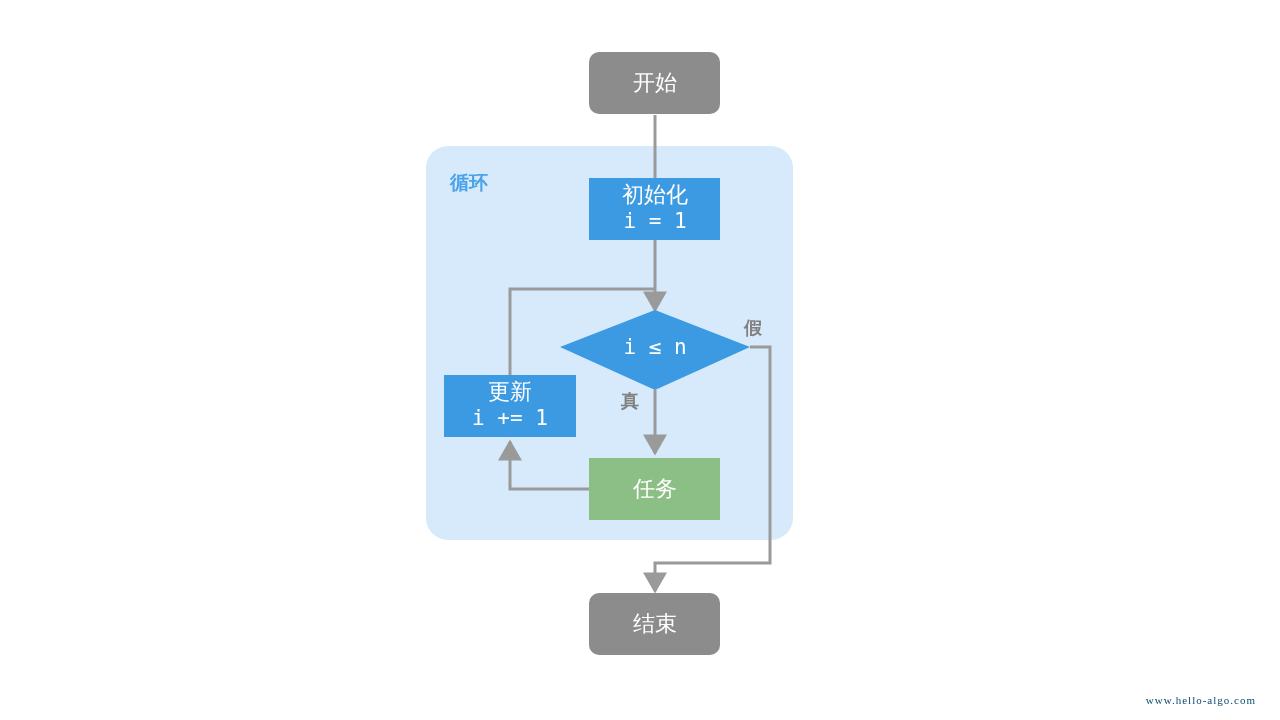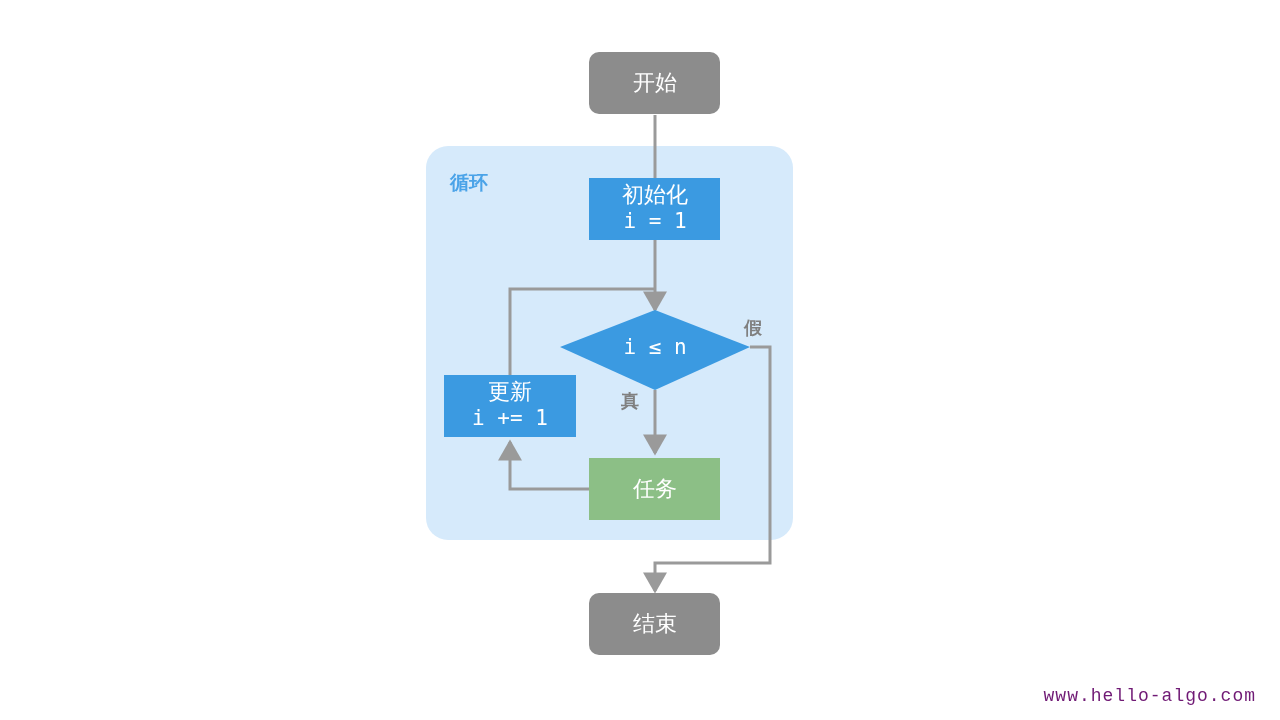--- a/index.html
+++ b/index.html
@@ -50,24 +50,24 @@
     font-size: 18px;
     font-weight: bold;
     fill: #808080;
     text-anchor: middle;
     dominant-baseline: middle;
   }
   .watermark {
     position: absolute;
     right: 24px;
     bottom: 14px;
-    font-family: Liberation Mono, monospace;
-    font-size: 18px;
+    font-family: Liberation Serif, serif;
+    font-size: 11px;
     letter-spacing: 1px;
-    color: #701a75;
+    color: #0c4a6e;
     user-select: none;
   }
   .conn {
     fill: none;
     stroke: #9a9a9a;
     stroke-width: 3;
   }
 </style>
 </head>
 <body>

